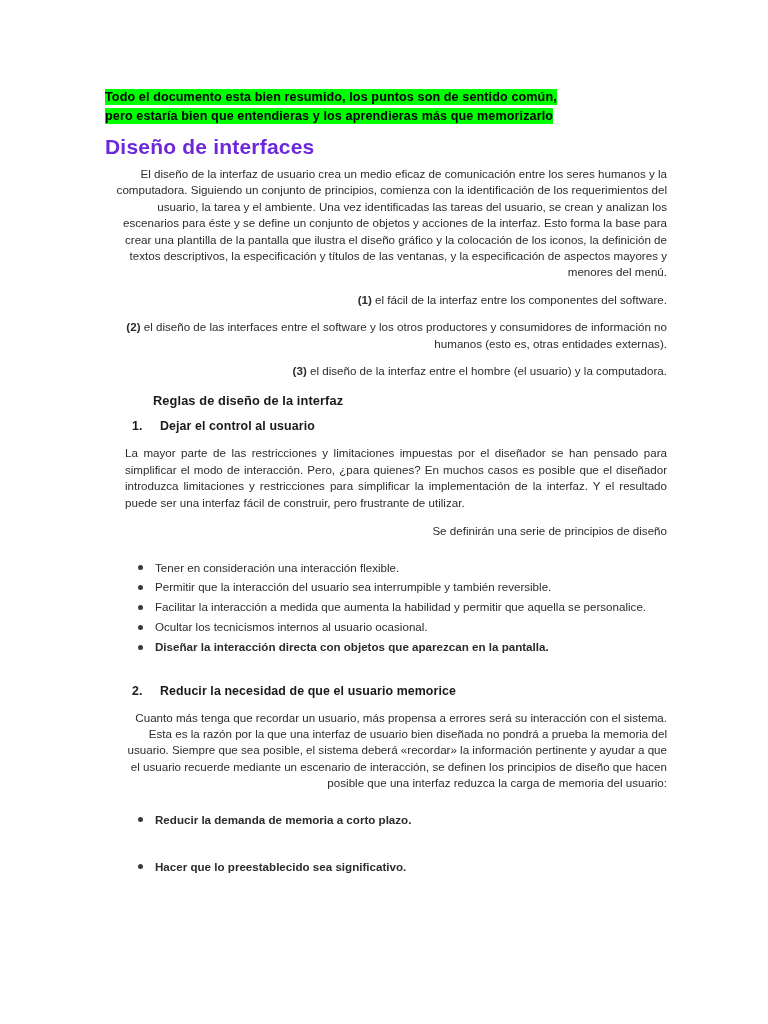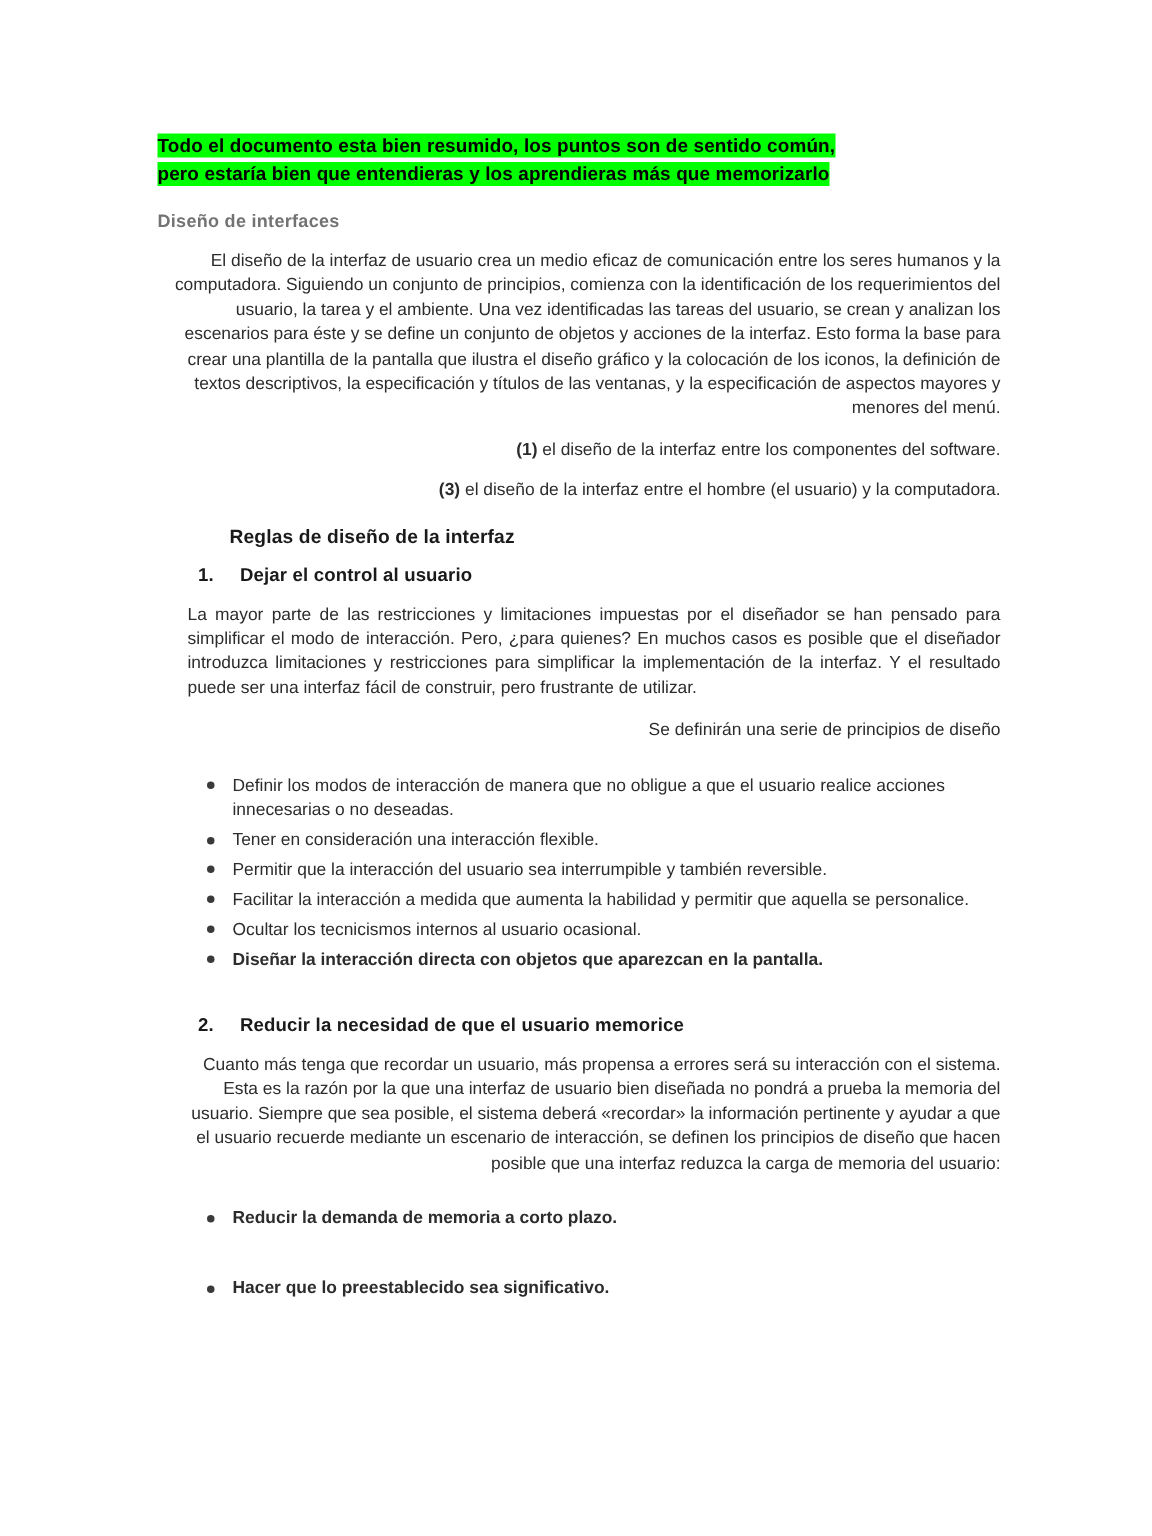--- a/index.html
+++ b/index.html
@@ -46,24 +46,24 @@
     background: #00ff00;
     color: #000000;
     padding: 1px 0 1px 0;
     box-decoration-break: clone;
     -webkit-box-decoration-break: clone;
   }
   .banner-line { display: block; }
 
   
   h1.doc-h {
-    font-size: 12px;
+    font-size: 21px;
     font-weight: bold;
     line-height: 20px;
-    color: #737373;
+    color: #6d28d9;
     margin: 0 0 9px 0;
     letter-spacing: 0.2px;
   }
   h2.doc-h2 {
     font-size: 12.8px;
     font-weight: bold;
     line-height: 17px;
     color: #1a1a1a;
     margin: 13px 0 9px 0;
     letter-spacing: 0.1px;
@@ -143,36 +143,36 @@
 
     <div class="banner">
       <span class="banner-line"><span class="hl">Todo el documento esta bien resumido, los puntos son de sentido común,</span></span>
       <span class="banner-line"><span class="hl">pero estaría bien que entendieras y los aprendieras más que memorizarlo</span></span>
     </div>
 
     <h1 class="doc-h">Diseño de interfaces</h1>
 
     <p class="body">El diseño de la interfaz de usuario crea un medio eficaz de comunicación entre los seres humanos y la computadora. Siguiendo un conjunto de principios, comienza con la identificación de los requerimientos del usuario, la tarea y el ambiente. Una vez identificadas las tareas del usuario, se crean y analizan los escenarios para éste y se define un conjunto de objetos y acciones de la interfaz. Esto forma la base para crear una plantilla de la pantalla que ilustra el diseño gráfico y la colocación de los iconos, la definición de textos descriptivos, la especificación y títulos de las ventanas, y la especificación de aspectos mayores y menores del menú.</p>
 
-    <p class="body"><span class="b">(1)</span><span> el diseño de la interfaz entre los componentes del software.</span></p>
+    <p class="body"><span class="b">(1)</span><span> el fácil de la interfaz entre los componentes del software.</span></p>
+    <p class="body"><span class="b">(2)</span><span> el diseño de las interfaces entre el software y los otros productores y consumidores de información no humanos (esto es, otras entidades externas).</span></p>
     <p class="body"><span class="b">(3)</span><span> el diseño de la interfaz entre el hombre (el usuario) y la computadora.</span></p>
 
     <h2 class="doc-h2">Reglas de diseño de la interfaz</h2>
 
     <div class="rule-head">
       <span class="num">1.</span>
       <span class="ttl">Dejar el control al usuario</span>
     </div>
     <div class="rule-body">
       <p class="body just">La mayor parte de las restricciones y limitaciones impuestas por el diseñador se han pensado para simplificar el modo de interacción. Pero, ¿para quienes? En muchos casos es posible que el diseñador introduzca limitaciones y restricciones para simplificar la implementación de la interfaz. Y el resultado puede ser una interfaz fácil de construir, pero frustrante de utilizar.</p>
       <p class="body">Se definirán una serie de principios de diseño</p>
     </div>
     <div class="sp-8"></div>
     <ul class="bul">
-      <li><span class="dot"></span><span>Definir los modos de interacción de manera que no obligue a que el usuario realice acciones innecesarias o no deseadas.</span></li>
       <li><span class="dot"></span><span>Tener en consideración una interacción flexible.</span></li>
       <li><span class="dot"></span><span>Permitir que la interacción del usuario sea interrumpible y también reversible.</span></li>
       <li><span class="dot"></span><span>Facilitar la interacción a medida que aumenta la habilidad y permitir que aquella se personalice.</span></li>
       <li><span class="dot"></span><span>Ocultar los tecnicismos internos al usuario ocasional.</span></li>
       <li><span class="dot"></span><span>Diseñar la interacción directa con objetos que aparezcan en la pantalla.</span></li>
     </ul>
 
     <div class="sp-16"></div>
 
     <div class="rule-head">

